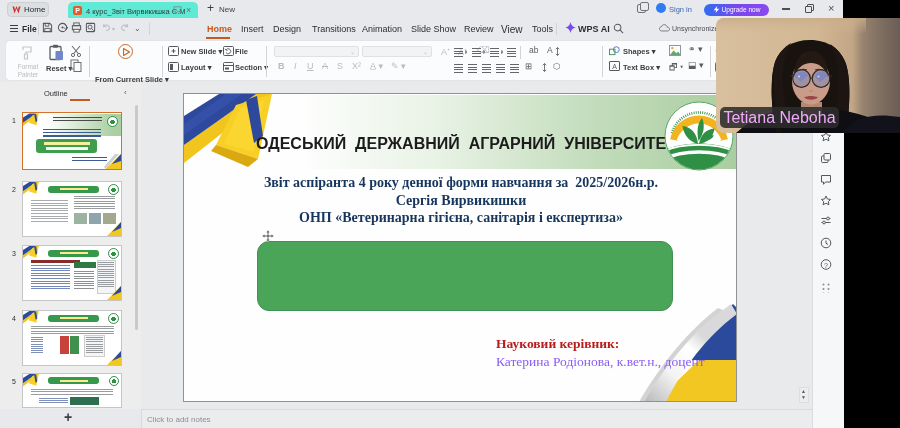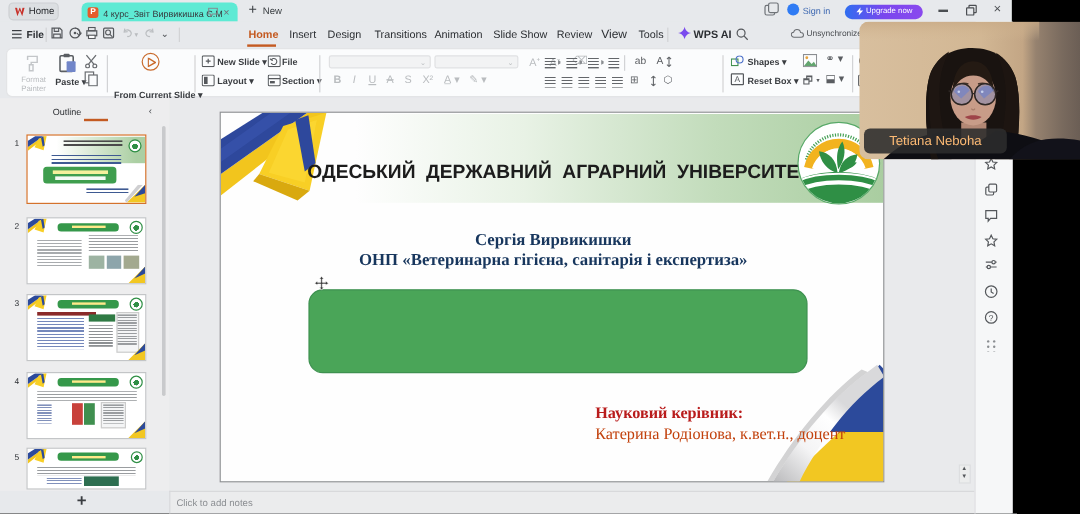--- a/index.html
+++ b/index.html
@@ -124,21 +124,21 @@
 
     <svg class="abs" style="left:14px;top:4px;" width="14" height="15" viewBox="0 0 14 15">
         <path d="M3 5 L3 2 L11 2 L11 5 L11 7 L6 7 L6 9 M4.5 9 L7.5 9 L7.5 14 L4.5 14 Z" fill="none" stroke="#c3c6c9" stroke-width="1.2"></path>
       </svg>
     <div class="abs" style="left:5px;top:22px;width:34px;text-align:center;font-size:6.5px;line-height:7.5px;color:#b9bcbf;">Format<br>Painter</div>
     <svg class="abs" style="left:43px;top:3px;" width="15" height="17" viewBox="0 0 15 17">
         <rect x="1" y="2.5" width="11" height="13" rx="1" fill="none" stroke="#5a5e63" stroke-width="1.3"></rect>
         <rect x="4" y="0.8" width="5" height="3" rx="0.8" fill="#5a5e63"></rect>
         <rect x="6.5" y="7" width="7.5" height="9" rx="0.8" fill="#7186c9"></rect>
       </svg>
-    <div class="abs" style="left:40px;top:23px;font-size:7.5px;font-weight:bold;color:#3a3d41;">Paste ▾</div>
+    <div class="abs" style="left:40px;top:23px;font-size:7.5px;font-weight:bold;color:#3a3d41;">Reset ▾</div>
     <svg class="abs" style="left:64px;top:4px;" width="12" height="12" viewBox="0 0 12 12">
         <path d="M2 1 L8.2 8.5 M10 1 L3.8 8.5" stroke="#6a6d71" stroke-width="1.1"></path>
         <circle cx="3" cy="10" r="1.6" fill="none" stroke="#6a6d71" stroke-width="1"></circle>
         <circle cx="9" cy="10" r="1.6" fill="none" stroke="#6a6d71" stroke-width="1"></circle>
       </svg>
     <svg class="abs" style="left:64px;top:18px;" width="12" height="13" viewBox="0 0 12 13">
         <rect x="1" y="1" width="7" height="9" fill="none" stroke="#6a6d71" stroke-width="1"></rect>
         <rect x="4" y="3.5" width="7" height="9" fill="#fbfcfd" stroke="#6a6d71" stroke-width="1"></rect>
       </svg>
     <div class="sep" style="left:83px;top:5px;height:31px;"></div>
@@ -213,21 +213,21 @@
       </svg>
     <div class="abs glyph" style="left:547px;top:20px;font-size:8.5px;">⬡</div>
     <div class="sep" style="left:596px;top:5px;height:31px;"></div>
 
     <svg class="abs" style="left:603px;top:5px;" width="11" height="10" viewBox="0 0 12 11">
         <rect x="0.5" y="3.5" width="6" height="6" fill="none" stroke="#3f8f4f" stroke-width="1"></rect>
         <circle cx="8" cy="4" r="3.2" fill="none" stroke="#4a6fc9" stroke-width="1"></circle>
       </svg>
     <div class="abs" style="left:617px;top:6px;font-size:7.5px;font-weight:bold;color:#3a3d41;">Shapes ▾</div>
     <div class="abs" style="left:603px;top:20px;width:11px;height:10px;border:1px solid #55585c;border-radius:1px;color:#55585c;font-size:7px;text-align:center;line-height:10px;">A</div>
-    <div class="abs" style="left:617px;top:22px;font-size:7.5px;font-weight:bold;color:#3a3d41;">Reset Box ▾</div>
+    <div class="abs" style="left:617px;top:22px;font-size:7.5px;font-weight:bold;color:#3a3d41;">Text Box ▾</div>
     <svg class="abs" style="left:663px;top:4px;" width="12" height="11" viewBox="0 0 13 12">
         <rect x="0.5" y="0.5" width="12" height="11" fill="none" stroke="#8a8d91" stroke-width="1"></rect>
         <circle cx="3.6" cy="3.4" r="1.3" fill="#e8a33d"></circle>
         <path d="M1 11 L5 6 L8 9 L10 7 L12.5 11 Z" fill="#63a56f"></path>
       </svg>
     <div class="abs glyph" style="left:682px;top:3px;font-size:9px;">⚭ ▾</div>
     <div class="abs glyph" style="left:663px;top:19px;font-size:9px;">🗗 ▾</div>
     <div class="abs glyph" style="left:682px;top:19px;font-size:9px;">⬓ ▾</div>
     <div class="sep" style="left:704px;top:5px;height:31px;"></div>
     <svg class="abs" style="left:709px;top:5px;" width="11" height="11" viewBox="0 0 12 12">
@@ -393,20 +393,21 @@
         <path d="M35 43 C36.5 33.5 42 28.5 50.5 27.5 C49.5 36 43.5 41.5 35 43 Z" fill="#2f8f45"></path>
         <path d="M34.5 40 C32.5 30 33.5 22.5 38 17 C41.5 24.5 39.5 33.5 34.5 40 Z" fill="#2f8f45"></path>
         <path d="M37.5 38 C41 34.5 46 33.5 50 34.5 C47 39.5 41 41 37.5 38 Z" fill="#2f8f45"></path>
         <path d="M34.5 43 L35 48.5" stroke="#2f8f45" stroke-width="1.5"></path>
         <path d="M0 49.5 C17 40 53 40 70 49.5 L70 72 L0 72 Z" fill="#2f8f45"></path>
         <path d="M0 58.5 C17 48.5 53 48.5 70 58.5" fill="none" stroke="#ffffff" stroke-width="3.6"></path>
         <path d="M-1 51 C16 41.5 54 41.5 71 51" fill="none" stroke="#ffffff" stroke-width="1.7"></path>
       </g>
     </svg>
 
+    <div class="abs" style="left:0;top:81px;width:554px;text-align:center;font-family:'Liberation Serif',serif;font-size:14px;font-weight:bold;color:#17365d;">Звіт аспіранта 4 року денної форми навчання за&nbsp; 2025/2026н.р.</div>
     <div class="abs" style="left:0;top:116px;width:554px;text-align:center;font-family:'Liberation Serif',serif;font-size:14px;font-weight:bold;color:#17365d;">ОНП «Ветеринарна гігієна, санітарія і експертиза»</div>
     <div class="abs" style="left:0;top:99px;width:554px;text-align:center;font-family:'Liberation Serif',serif;font-size:14px;font-weight:bold;color:#17365d;">Сергія Вирвикишки</div>
 
     <div class="abs" style="left:73px;top:147px;width:416px;height:70px;background:#4aa558;border-radius:12px;border:1px solid #3e9150;">
     </div>
 
     <svg class="abs" style="right:-1px;bottom:-1px;" width="116" height="100" viewBox="0 0 116 100">
       <defs>
         <linearGradient id="curl" x1="0" y1="1" x2="0.6" y2="0.3">
           <stop offset="0" stop-color="#b9b9bb"></stop>
@@ -421,21 +422,21 @@
       <path d="M23,100 C45,62 74,28 102,8 L97,6 C68,28 40,62 18,100 Z" fill="#a8a8aa" opacity="0.5"></path>
     </svg>
 
     <svg class="abs" style="left:78px;top:136px;" width="12" height="12" viewBox="0 0 12 12">
         <g fill="#3d3d3d" stroke="#fff" stroke-width="0.55">
           <path d="M6 0.2 L7.8 2.6 L6.7 2.6 L6.7 5.3 L9.4 5.3 L9.4 4.2 L11.8 6 L9.4 7.8 L9.4 6.7 L6.7 6.7 L6.7 9.4 L7.8 9.4 L6 11.8 L4.2 9.4 L5.3 9.4 L5.3 6.7 L2.6 6.7 L2.6 7.8 L0.2 6 L2.6 4.2 L2.6 5.3 L5.3 5.3 L5.3 2.6 L4.2 2.6 Z"></path>
         </g>
       </svg>
 
     <div class="abs" style="left:312px;top:242px;font-family:'Liberation Serif',serif;font-size:13.5px;font-weight:bold;color:#b91c1c;">Науковий керівник:</div>
-    <div class="abs" style="left:312px;top:260px;font-family:'Liberation Serif',serif;font-size:13.5px;color:#c2410c;">Катерина Родіонова, к.вет.н., доцент</div>
+    <div class="abs" style="left:312px;top:260px;font-family:'Liberation Serif',serif;font-size:13.5px;color:#8b5cf6;">Катерина Родіонова, к.вет.н., доцент</div>
   </div>
 
   <div class="abs" style="left:799px;top:387px;width:10px;height:16px;background:#eceded;border:1px solid #dddee0;"></div>
   <div class="abs" style="left:801px;top:388px;font-size:5px;color:#55585c;">▲<br>▼</div>
 
   <div class="abs" style="left:141px;top:409px;width:672px;height:19px;background:#ebeced;border-top:1px solid #d8d9db;"></div>
   <div class="abs" style="left:147px;top:415px;font-size:8px;color:#8b8e92;">Click to add notes</div>
   <div class="abs" style="left:141px;top:409px;width:1px;height:19px;background:#d8d9db;"></div>
 
   <div class="abs" style="left:812px;top:18px;width:32px;height:410px;background:#f6f7f8;border-left:1px solid #dcdde0;"></div>
@@ -510,15 +511,15 @@
     <path d="M93.5 72.5 C94.5 74 95.5 74 96.5 72.5" stroke="#a87e6b" stroke-width="1" fill="none"></path>
     <path d="M88 79.5 C92 77.5 98 77.5 102 79.5 C98 82.5 92 82.5 88 79.5 Z" fill="#9e4449"></path>
 
     <path d="M20 115 C36 100 54 93 76 91 L95 103 L114 91 C140 93 164 102 184 113 L184 115 Z" fill="#0e0e13"></path>
     <path d="M125 115 C140 98 158 95 184 99 L184 115 Z" fill="#12121a"></path>
 
     <path d="M60 115 C56 96 54 72 58 50 C57 76 60 98 66 115 Z" fill="#191310"></path>
   </svg>
   
   <div class="abs" style="left:4px;top:89px;width:119px;height:21px;background:rgba(44,44,44,0.88);border-radius:5px;display:flex;align-items:center;justify-content:center;">
-    <span style="font-size:11px;color:#fdba74;">Tetiana Neboha</span>
+    <span style="font-size:16px;color:#f0abfc;">Tetiana Neboha</span>
   </div>
 </div>
 
 </body></html>

